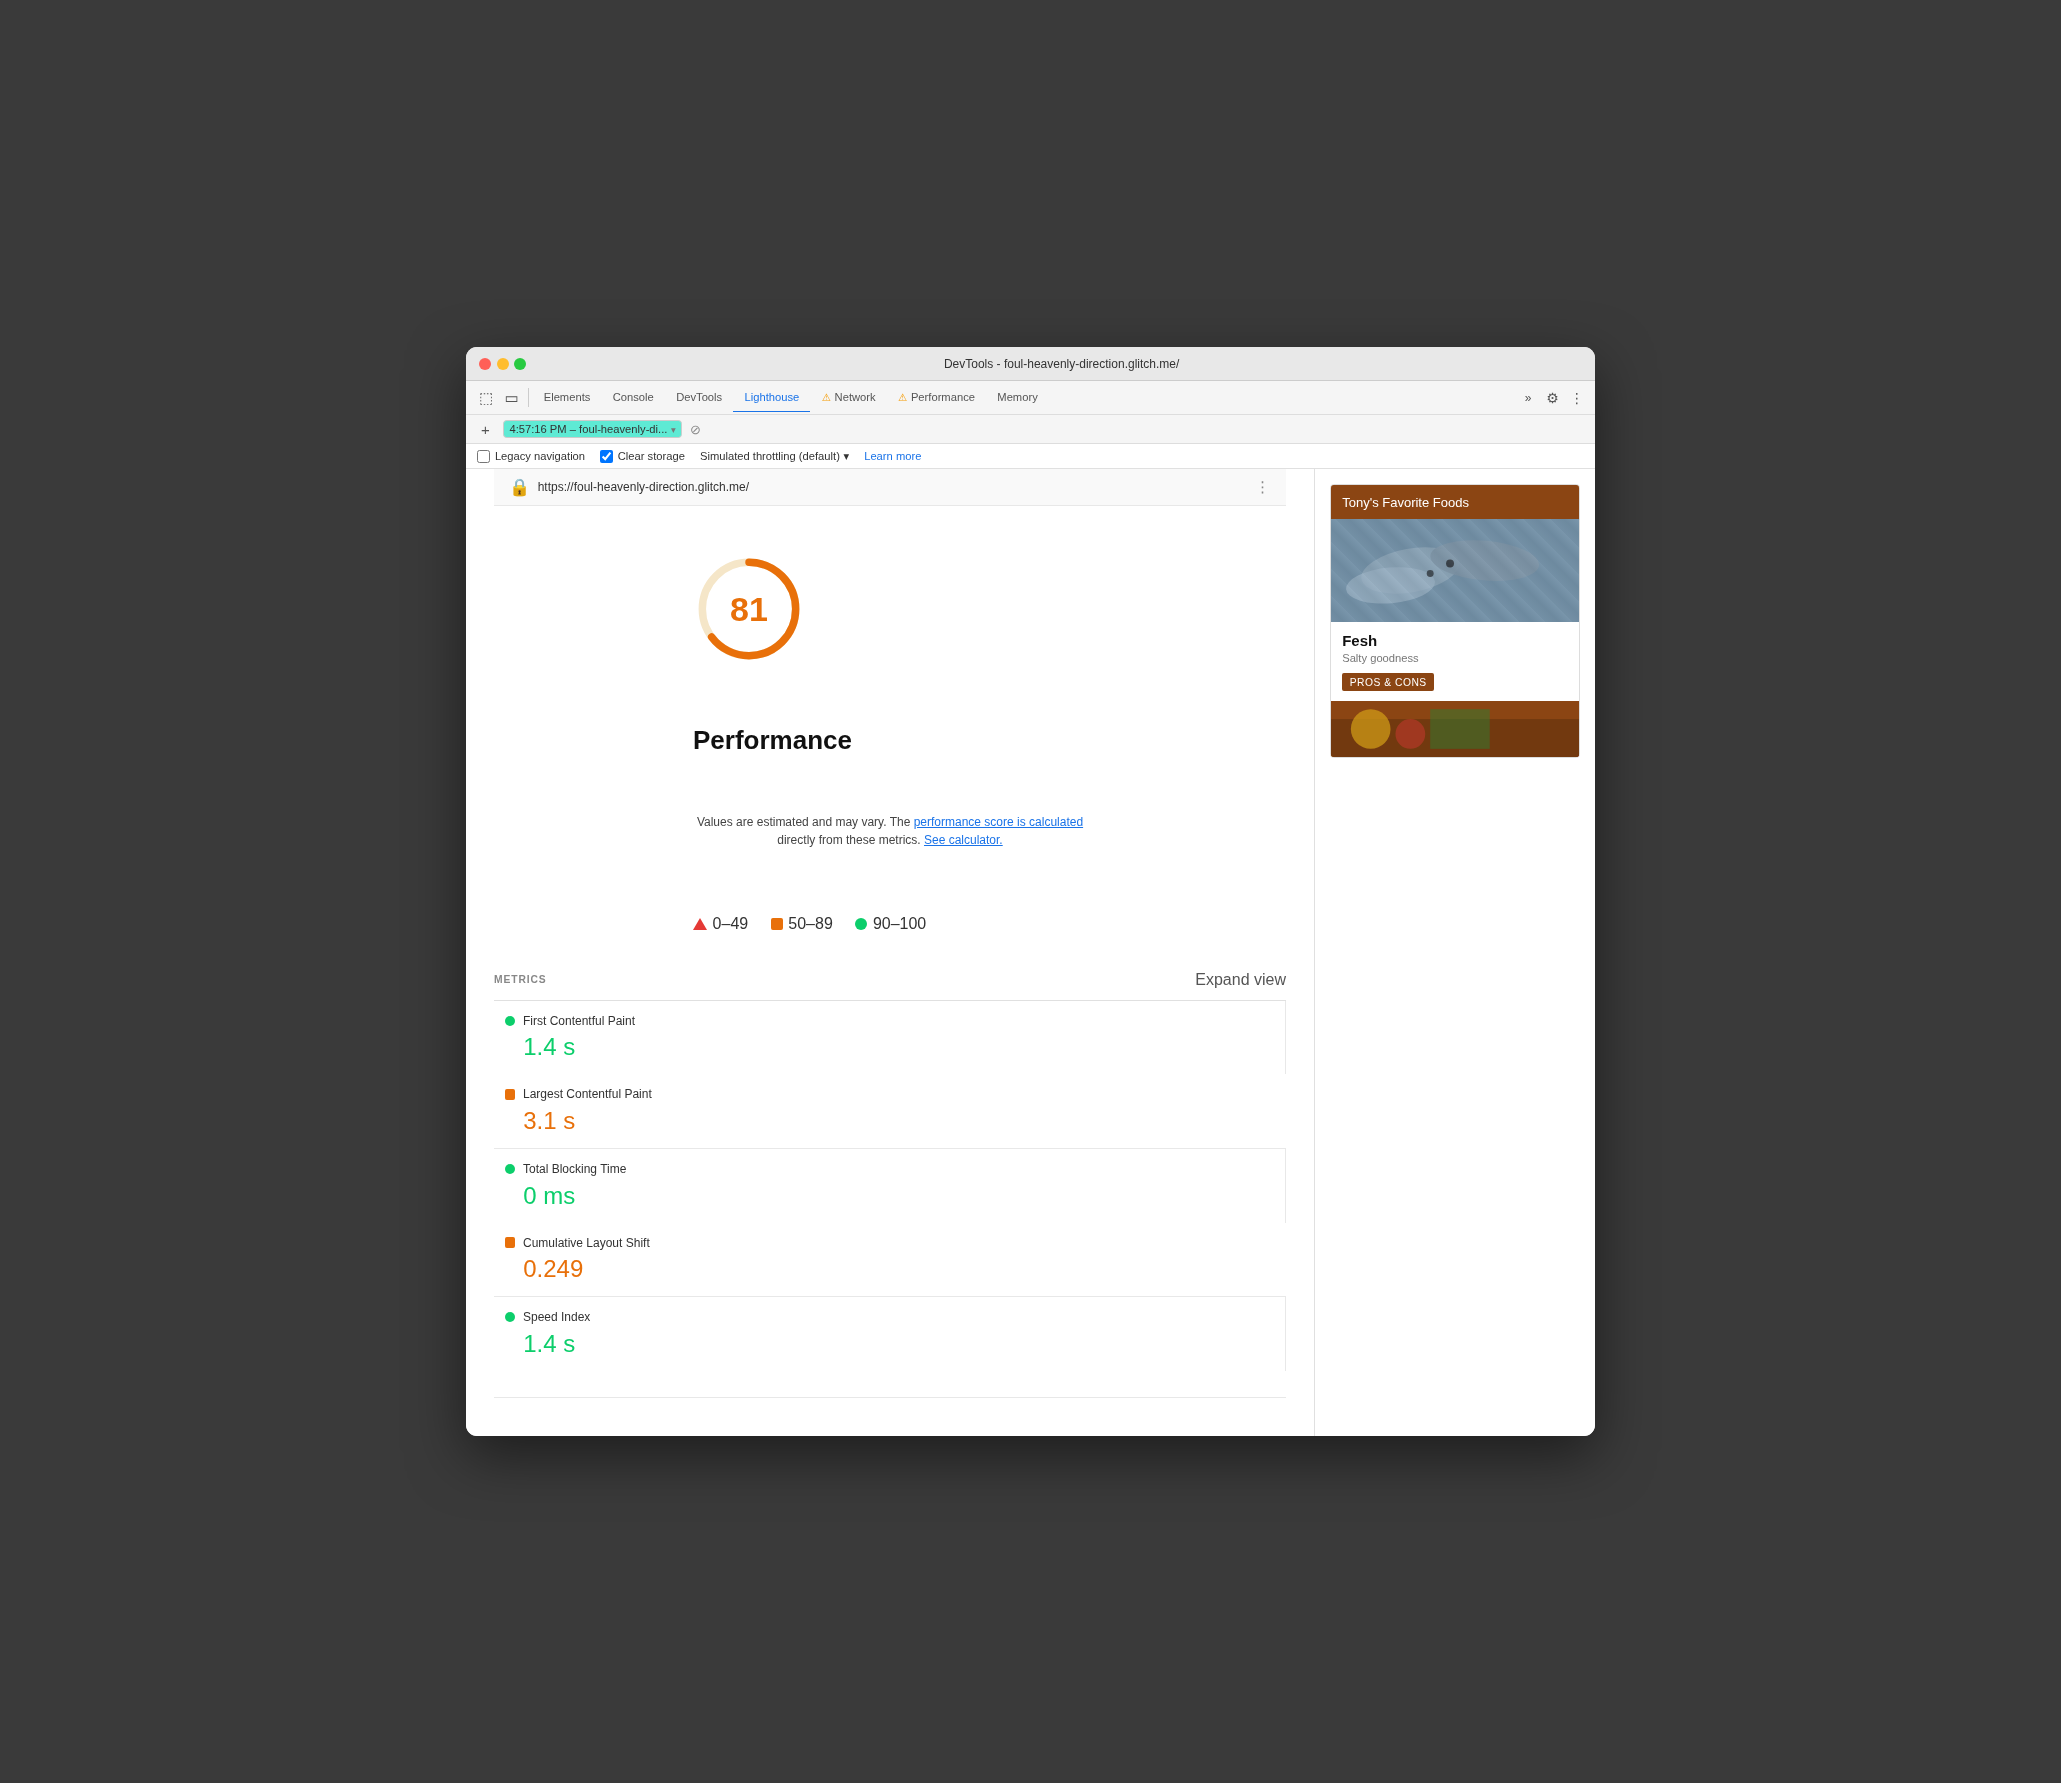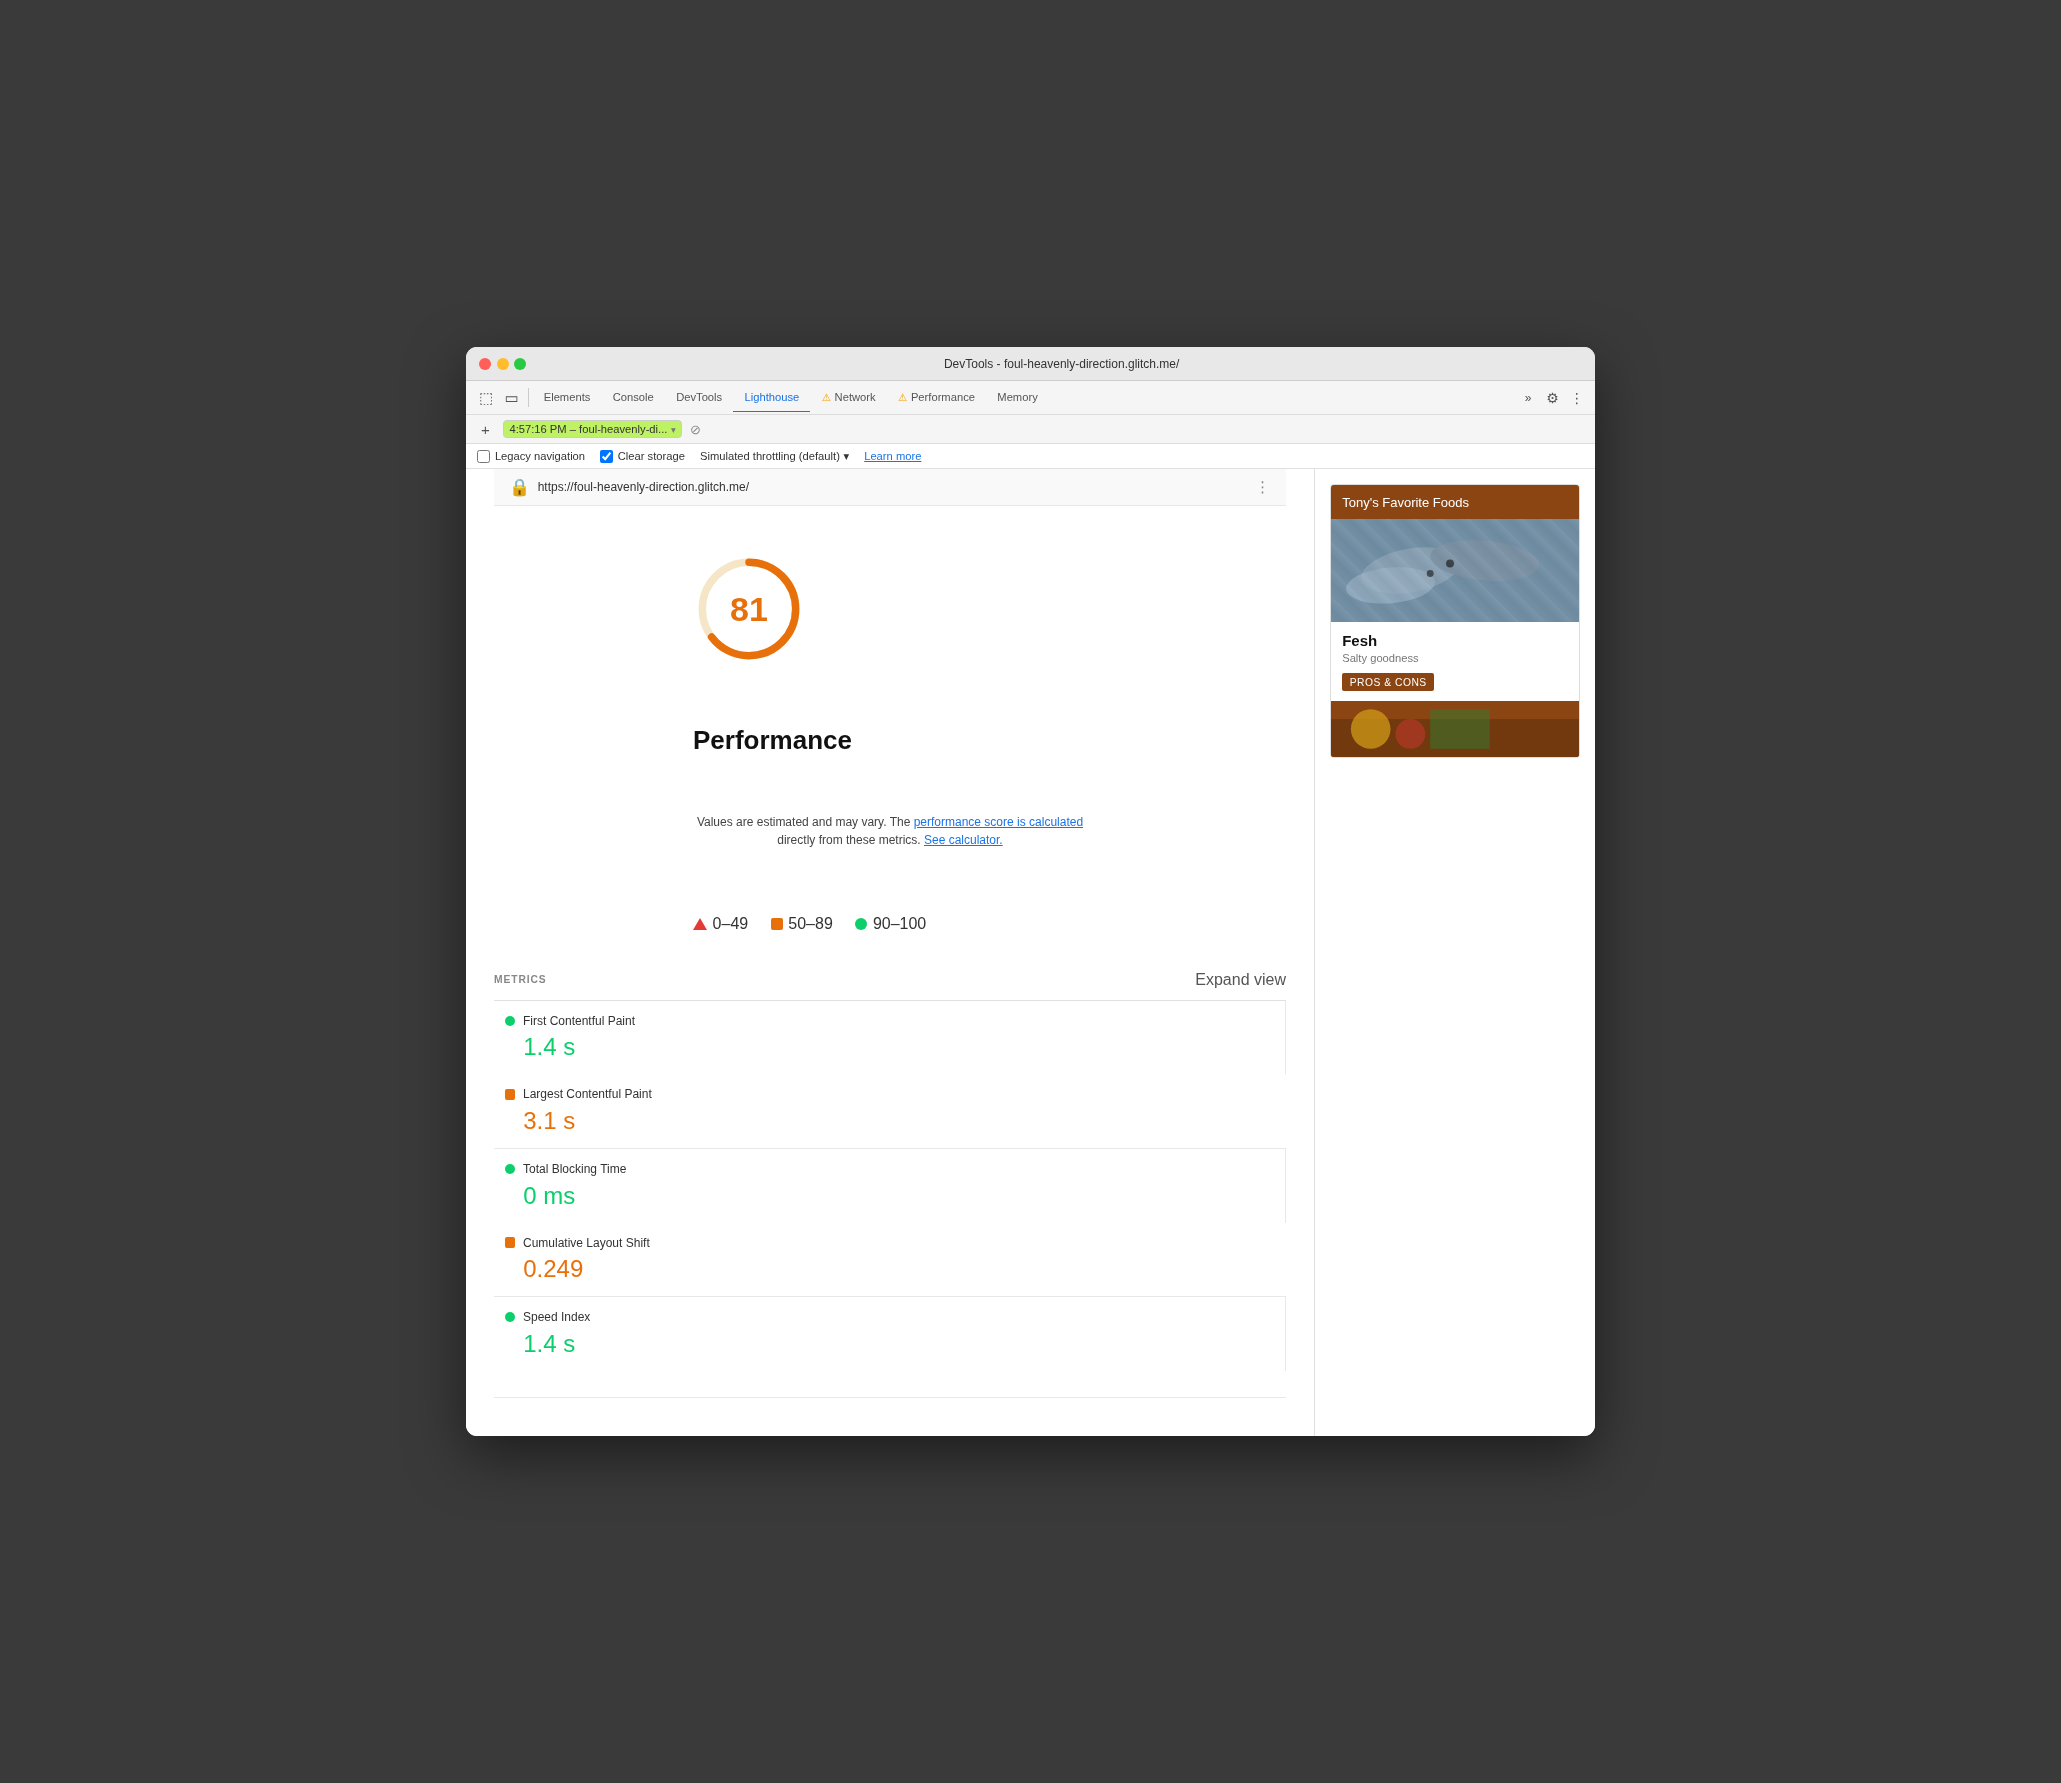--- a/index.html
+++ b/index.html
@@ -116,21 +116,21 @@
       color: #555;
       cursor: pointer;
       padding: 1.9px 5.6px;
     }
     .session-selector {
       display: flex;
       align-items: center;
       gap: 3.7px;
       font-size: 11.2px;
       color: #333;
-      background: #bef264;
+      background: #5eead4;
       border: 0.9px solid #ccc;
       border-radius: 3.7px;
       padding: 1.9px 5.6px;
       cursor: pointer;
     }
     .session-selector .chevron { font-size: 9.4px; color: #777; }
     .no-entry-icon { color: #888; font-size: 13px; }
     .options-bar {
       background: #fff;
       border-bottom: 0.9px solid #e0e0e0;
@@ -148,21 +148,20 @@
     }
     .checkbox-item input { cursor: pointer; }
     .throttle-select {
       display: flex;
       align-items: center;
       gap: 3.7px;
       color: #333;
     }
     .learn-more {
       color: #1a73e8;
-      text-decoration: underline;
       cursor: pointer;
     }
     .main-content {
       background: #fff;
       display: flex;
       min-height: 562px;
     }
     .left-panel {
       flex: 1;
       padding: 19px 28px;

